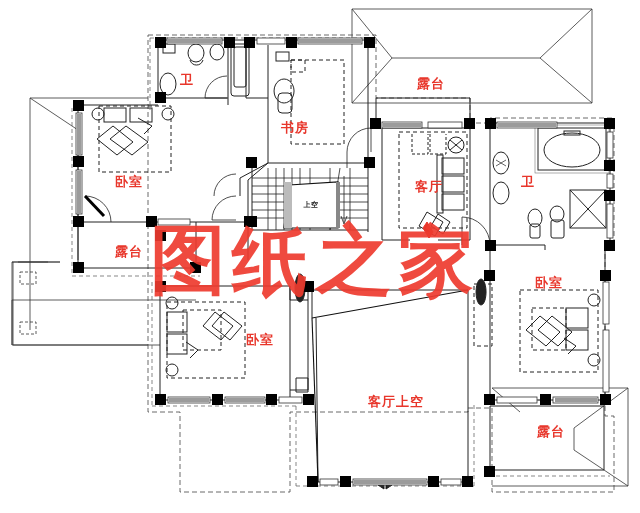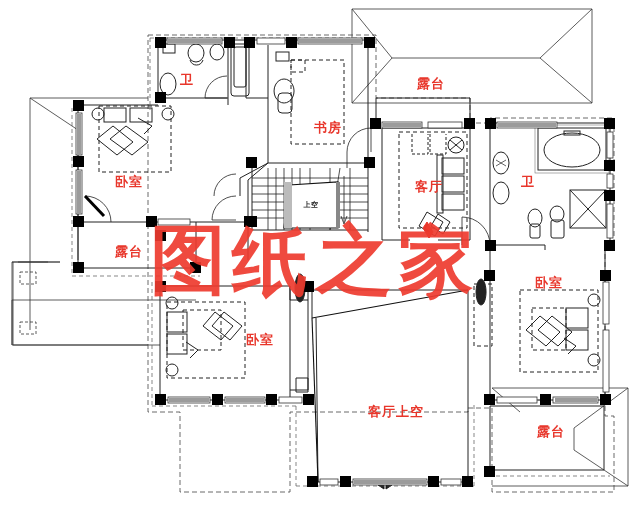--- a/index.html
+++ b/index.html
@@ -389,29 +389,29 @@
     <rect x="498" y="123" width="58" height="4"></rect>
     <rect x="169" y="398" width="40" height="4"></rect>
     <rect x="226" y="398" width="38" height="4"></rect>
     <rect x="354" y="480" width="72" height="4"></rect>
     <rect x="555" y="398" width="42" height="4"></rect>
   </g>
 </svg>
 
 <div>
   <div class="rlabel sz13" style="left:187px;top:80px">卫</div>
-  <div class="rlabel sz13" style="left:328px;top:128px">书房</div>
+  <div class="rlabel sz13" style="left:295px;top:128px">书房</div>
   <div class="rlabel sz13" style="left:431px;top:84px">露台</div>
   <div class="rlabel sz13" style="left:129px;top:182px">卧室</div>
   <div class="rlabel sz13" style="left:429px;top:187px">客厅</div>
   <div class="rlabel sz13" style="left:528px;top:182px">卫</div>
   <div class="rlabel sz13" style="left:129px;top:252px">露台</div>
   <div class="rlabel sz13" style="left:549px;top:283px">卧室</div>
   <div class="rlabel sz13" style="left:260px;top:340px">卧室</div>
-  <div class="rlabel sz13" style="left:396px;top:412px">客厅上空</div>
+  <div class="rlabel sz13" style="left:396px;top:402px">客厅上空</div>
   <div class="rlabel sz13" style="left:551px;top:432px">露台</div>
 </div>
 
 <div>
   <div class="blabel" style="left:311px;top:205px">上空</div>
 </div>
 
 <div id="watermark">
   <div class="wm-char" style="left:0px;top:0px">图</div>
   <div class="wm-char" style="left:82px;top:2px">纸</div>

